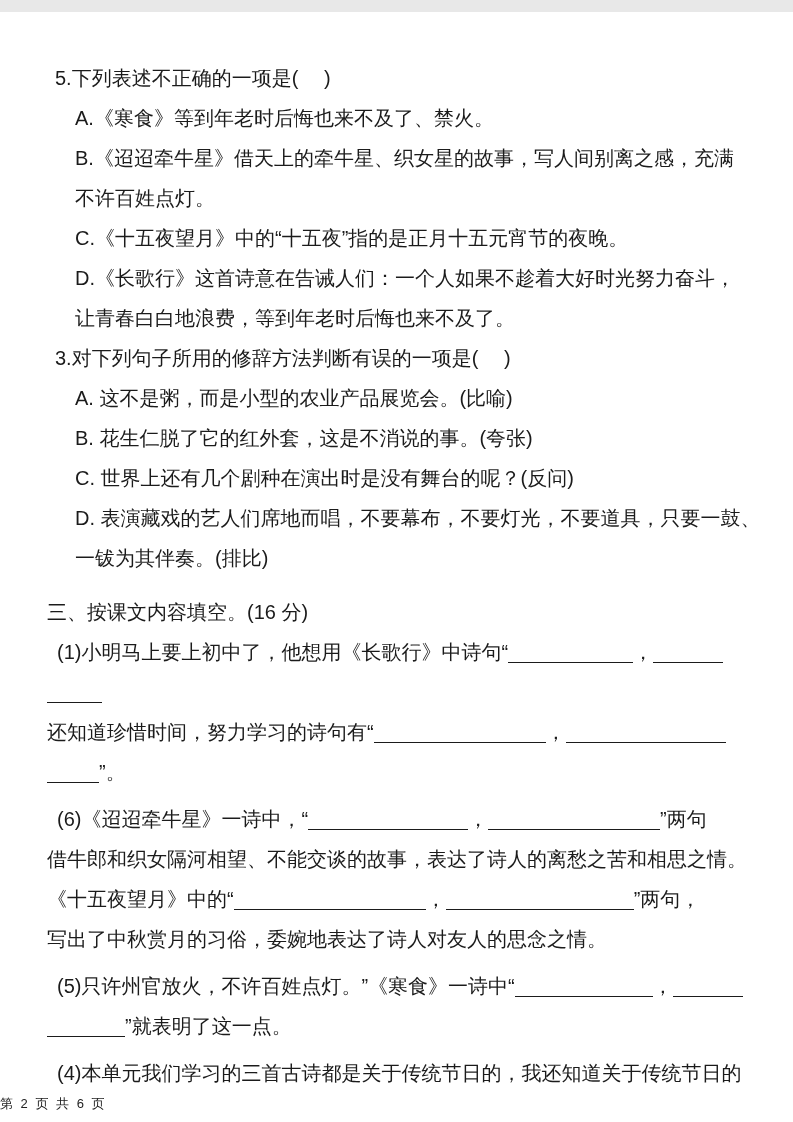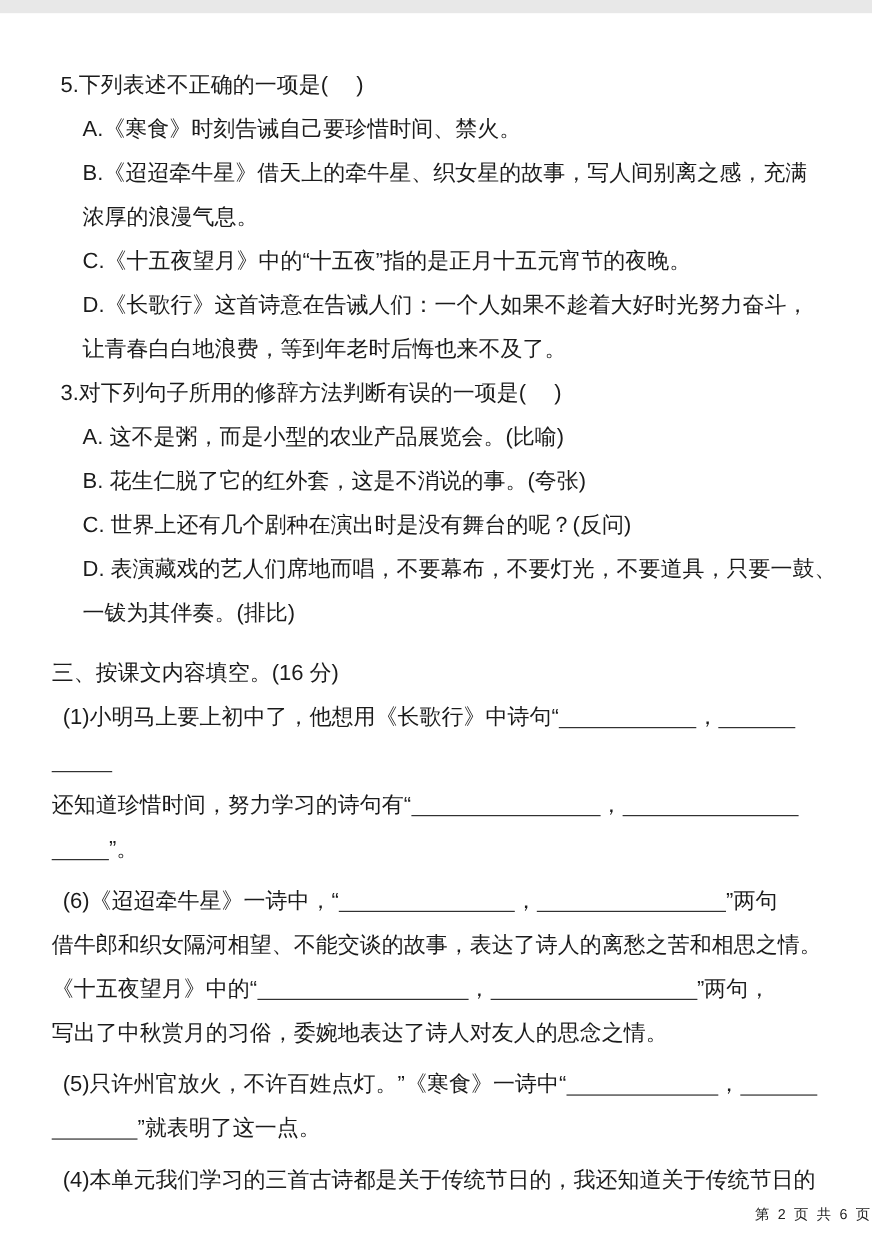--- a/index.html
+++ b/index.html
@@ -27,36 +27,36 @@
     display: inline-block;
     border-bottom: 1.5px solid #1b1b1b;
     height: 0.95em;
     vertical-align: -4px;
   }
   .footer {
     position: absolute;
     bottom: 22px;
     left: 0;
     right: 0;
-    text-align: right;
+    text-align: left;
     font-size: 13px;
     line-height: 16px;
     color: #222222;
     letter-spacing: 2px;
   }
 </style>
 </head>
 <body>
 
 <div class="page">
   <div id="doc-body">
       <div class="line question"><span>5.下列表述不正确的一项是(　 )</span></div>
-      <div class="line option"><span>A.《寒食》时刻告诫自己要珍惜时间、禁火。</span></div>
+      <div class="line option"><span>A.《寒食》等到年老时后悔也来不及了、禁火。</span></div>
       <div class="line option"><span>B.《迢迢牵牛星》借天上的牵牛星、织女星的故事，写人间别离之感，充满</span></div>
-      <div class="line option"><span>浓厚的浪漫气息。</span></div>
+      <div class="line option"><span>不许百姓点灯。</span></div>
       <div class="line option"><span>C.《十五夜望月》中的“十五夜”指的是正月十五元宵节的夜晚。</span></div>
       <div class="line option"><span>D.《长歌行》这首诗意在告诫人们：一个人如果不趁着大好时光努力奋斗，</span></div>
       <div class="line option"><span>让青春白白地浪费，等到年老时后悔也来不及了。</span></div>
       <div class="line question"><span>3.对下列句子所用的修辞方法判断有误的一项是(　 )</span></div>
       <div class="line option"><span>A. 这不是粥，而是小型的农业产品展览会。(比喻)</span></div>
       <div class="line option"><span>B. 花生仁脱了它的红外套，这是不消说的事。(夸张)</span></div>
       <div class="line option"><span>C. 世界上还有几个剧种在演出时是没有舞台的呢？(反问)</span></div>
       <div class="line option"><span>D. 表演藏戏的艺人们席地而唱，不要幕布，不要灯光，不要道具，只要一鼓、</span></div>
       <div class="line option"><span>一钹为其伴奏。(排比)</span></div>
       <div class="line section"><span>三、按课文内容填空。(16 分)</span></div>

